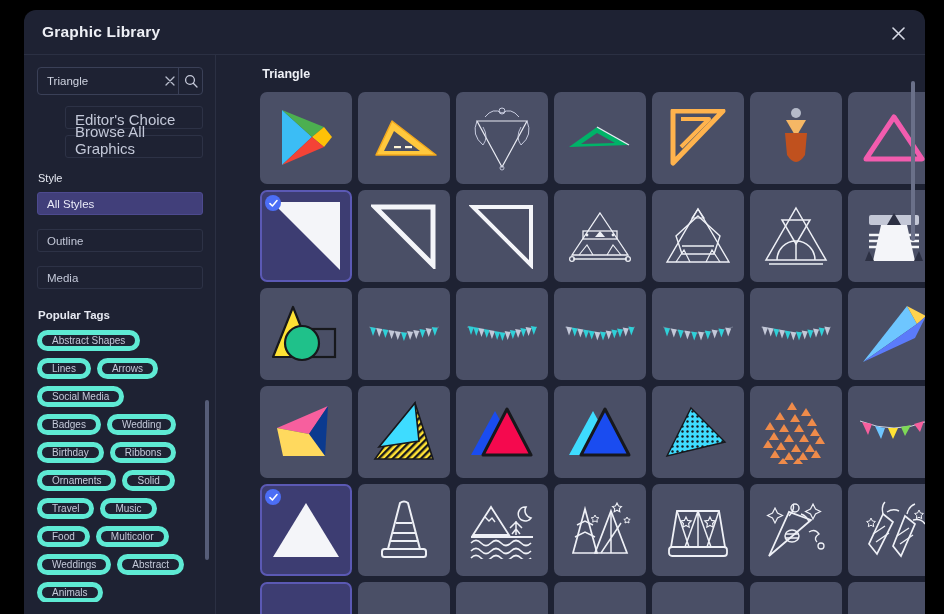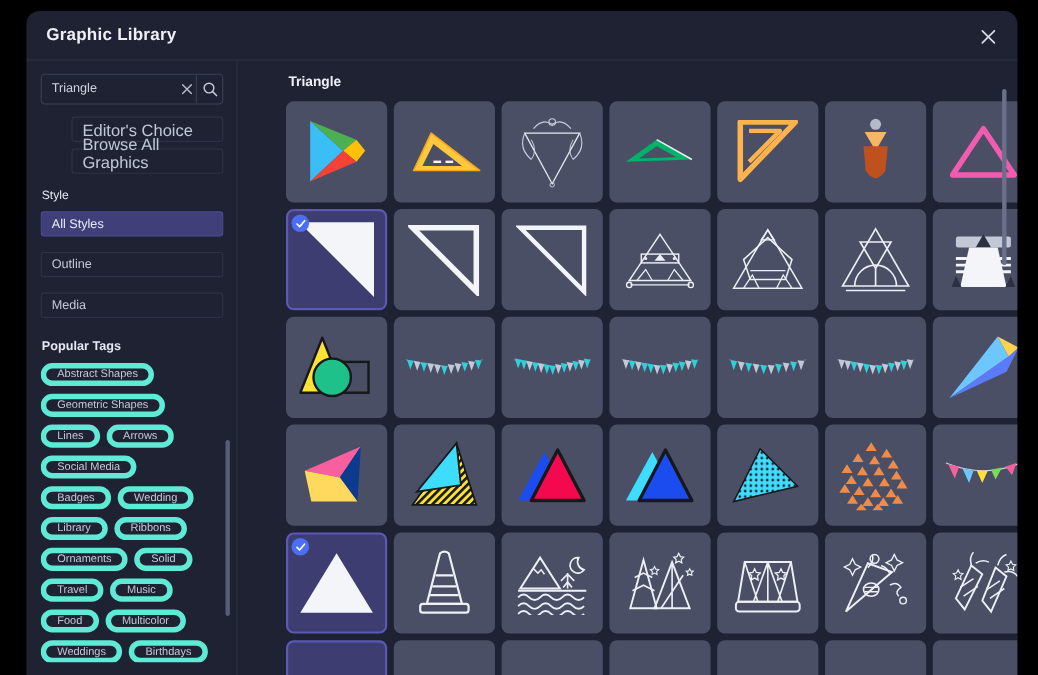--- a/index.html
+++ b/index.html
@@ -228,36 +228,35 @@
           </div>
           <div class="style-item">
             <span>Media</span>
           </div>
         </div>
 
         <div class="tags-title">Popular Tags</div>
         <div class="tags-scroll">
           <div class="tags-wrap" id="tags-wrap">
               <div class="tag">Abstract Shapes</div>
-              <div class="tag">Geometric Shapes</div>
               <div class="tag">Lines</div>
               <div class="tag">Arrows</div>
               <div class="tag">Social Media</div>
               <div class="tag">Badges</div>
               <div class="tag">Wedding</div>
-              <div class="tag">Library</div>
+              <div class="tag">Birthday</div>
               <div class="tag">Ribbons</div>
               <div class="tag">Ornaments</div>
               <div class="tag">Solid</div>
               <div class="tag">Travel</div>
               <div class="tag">Music</div>
               <div class="tag">Food</div>
               <div class="tag">Multicolor</div>
               <div class="tag">Weddings</div>
-              <div class="tag">Birthdays</div>
+              <div class="tag">Abstract</div>
               <div class="tag">Animals</div>
             </div>
         </div>
         <div class="sidebar-scrollbar"></div>
       </div>
 
       <div class="content">
         <div class="content-title">Triangle</div>
         <div class="grid" id="results-grid">
             <div class="cell">

